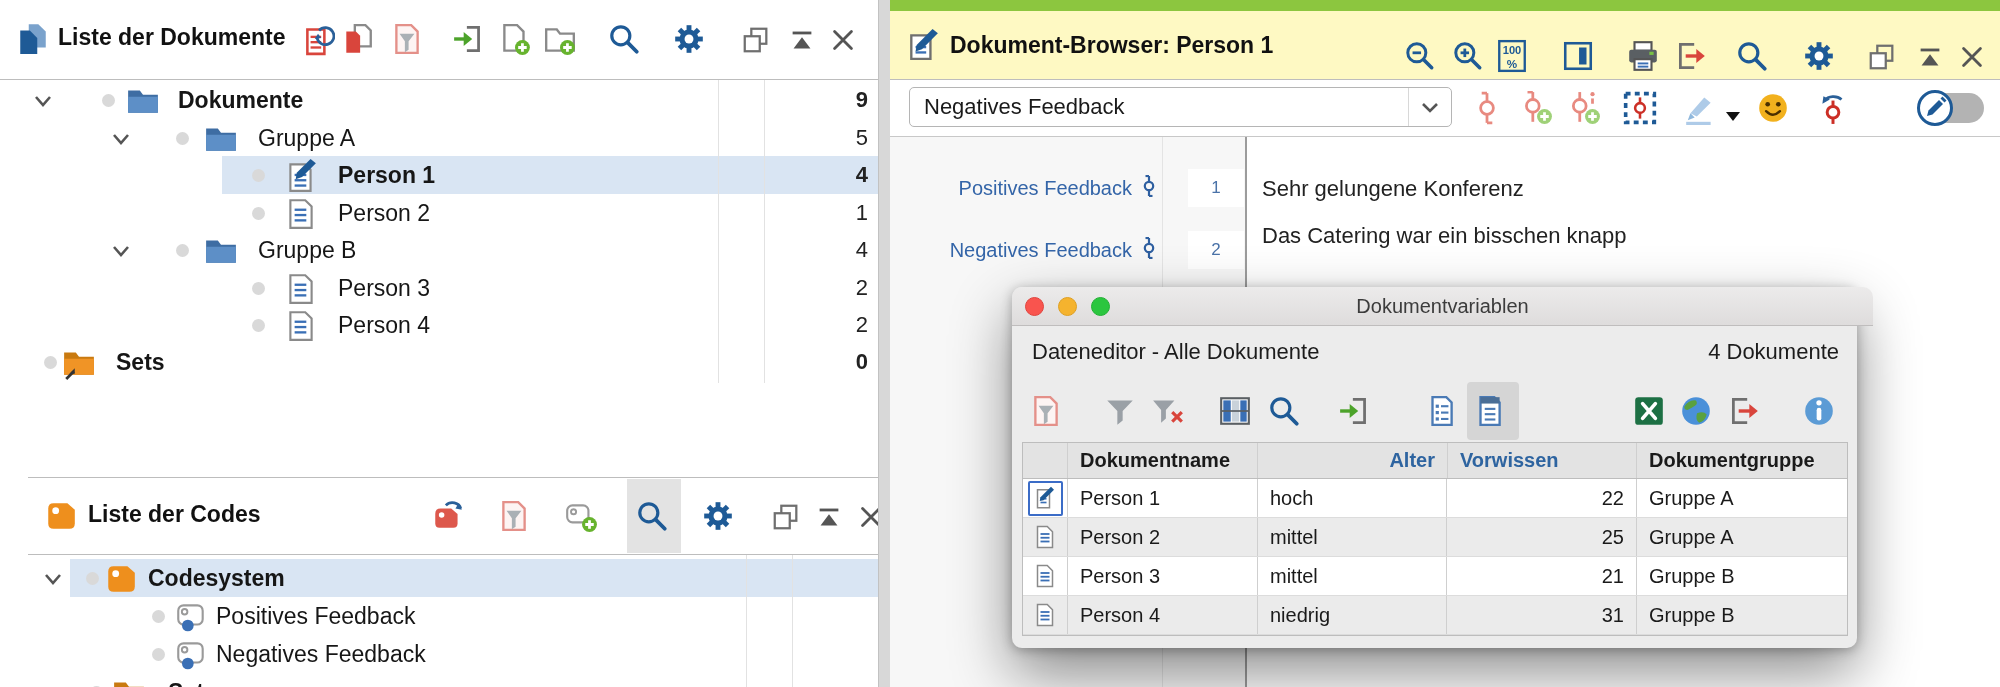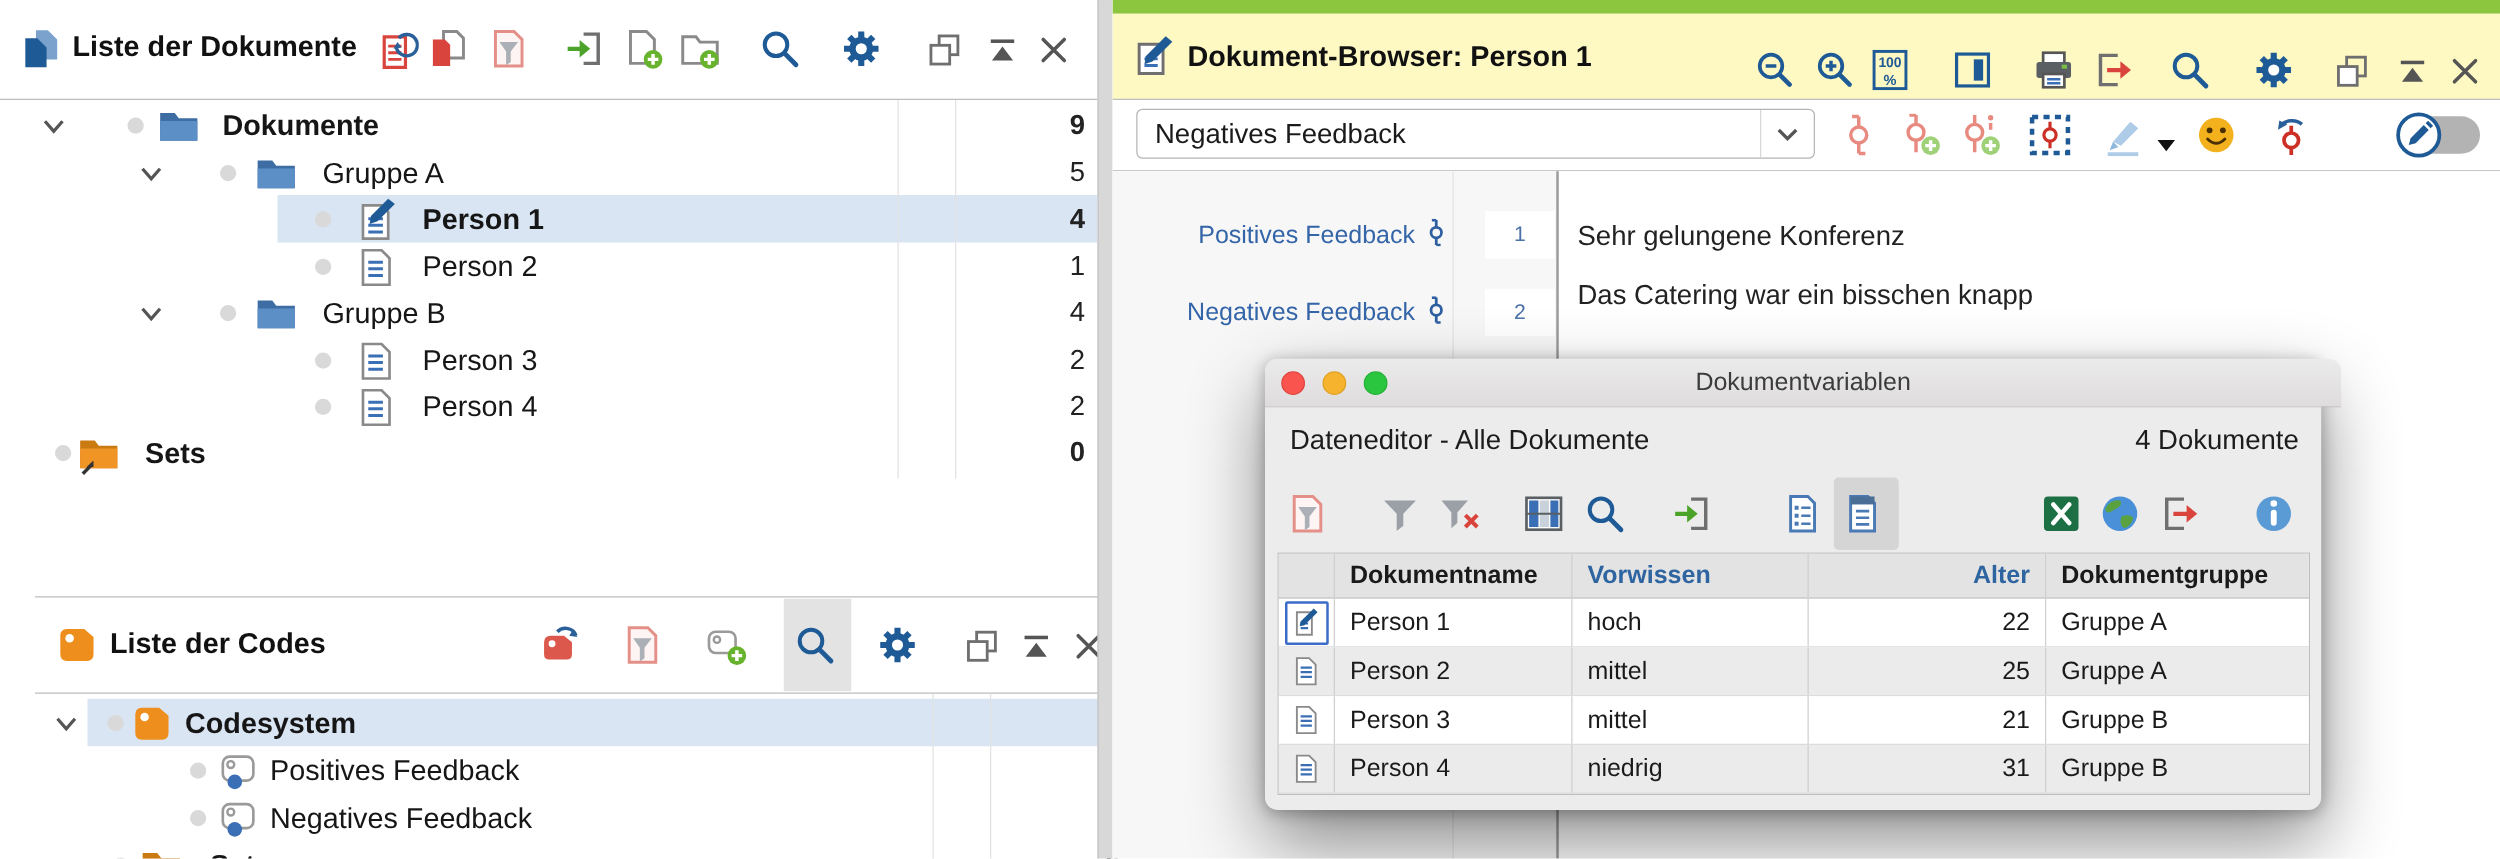--- a/index.html
+++ b/index.html
@@ -741,22 +741,22 @@
           <circle cx="16" cy="16" r="13" fill="#5b9bd5"></circle>
           <rect x="13.8" y="13" width="4.4" height="12" rx="2.2" fill="#fff"></rect>
           <circle cx="16" cy="8.3" r="2.5" fill="#fff"></circle>
         </svg>
     </span>
 
     <div class="vtable">
       <div class="th">
         <div class="cell c0"></div>
         <div class="cell c1">Dokumentname</div>
+        <div class="cell c3 bluecol">Alter</div>
         <div class="cell c2 bluecol">Vorwissen</div>
-        <div class="cell c3 bluecol">Alter</div>
         <div class="cell c4">Dokumentgruppe</div>
       </div>
       <div class="tr rowwhite">
         <div class="cell c0">
           <span class="selcell">
             <svg viewBox="0 0 32 32" style="width:24px;height:24px;">
                 <path d="M6 5h16v24H6z" fill="#fff" stroke="#8a8a8a" stroke-width="2"></path>
                 <g stroke="#3a6fb5" stroke-width="2.2">
                   <line x1="10" y1="17" x2="18" y2="17"></line>
                   <line x1="10" y1="22" x2="18" y2="22"></line>

